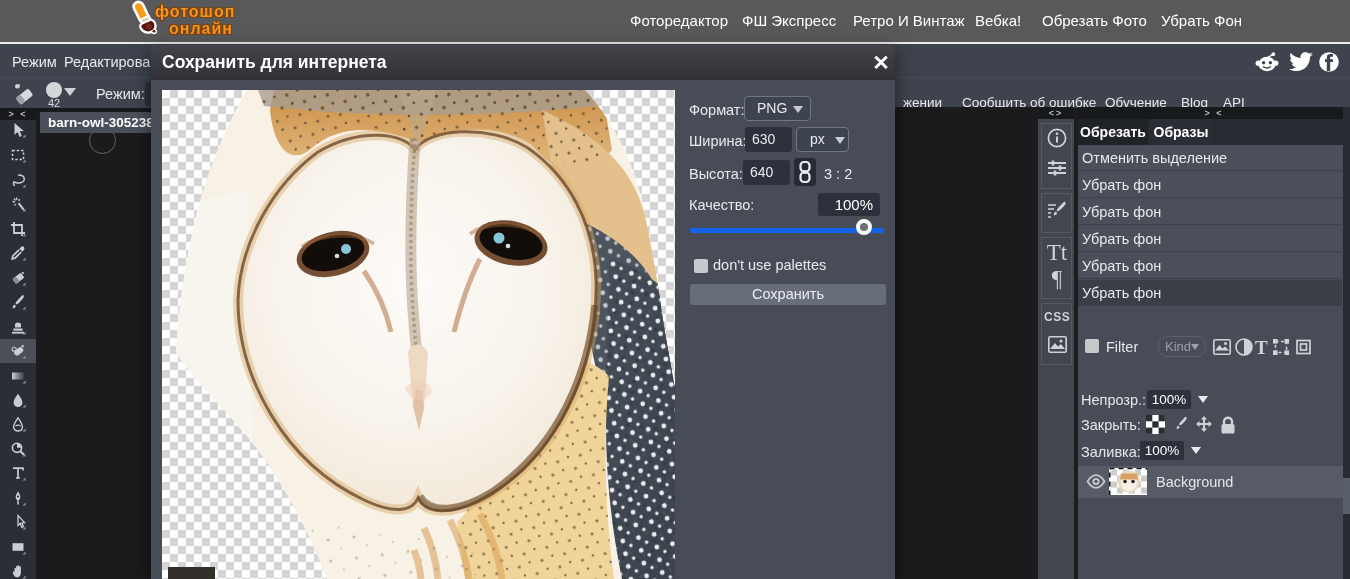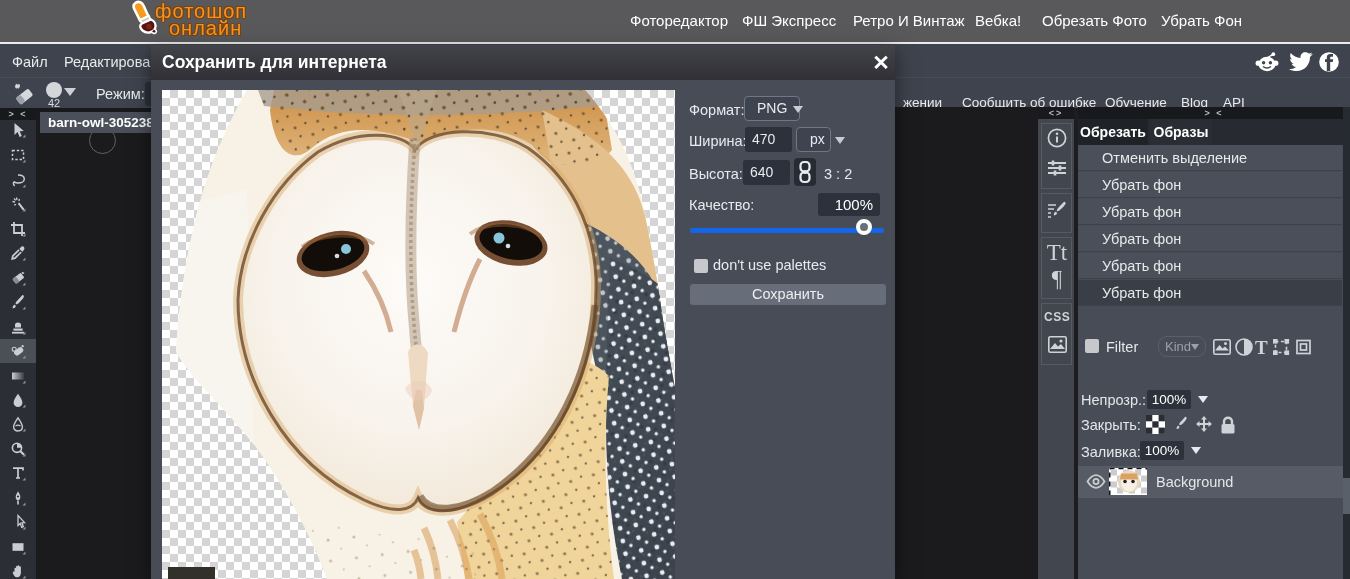--- a/index.html
+++ b/index.html
@@ -6,22 +6,22 @@
     font-family:"Liberation Sans", sans-serif; }
   .abs { position:absolute; }
   #stage { position:relative; width:1350px; height:579px; overflow:hidden; }
 
   
   #header { left:0; top:0; width:1350px; height:42px; background:#59595b; }
   #hsep { left:0; top:42px; width:1350px; height:2px; background:#ececec; }
   .hmenu { color:#fff; font-size:15px; top:12px; }
   #btn-main { left:486px; top:4px; width:126px; height:31px; background:#f0714e;
     border-radius:4px; color:#fff; font-size:15px; text-align:center; line-height:31px; }
-  #logotxt { left:155px; top:3px; width:120px; color:#f59224; font-weight:normal;
-    font-size:20px; line-height:17px; text-shadow:1px 1px 0 #7a430b,-1px 1px 0 #7a430b,1px -1px 0 #7a430b,-1px -1px 0 #7a430b; letter-spacing:1px;}
+  #logotxt { left:155px; top:3px; width:120px; color:#f59224; font-weight:bold;
+    font-size:16px; line-height:17px; text-shadow:1px 1px 0 #7a430b,-1px 1px 0 #7a430b,1px -1px 0 #7a430b,-1px -1px 0 #7a430b; letter-spacing:1px;}
 
   
   #menubar { left:0; top:44px; width:1350px; height:64px; background:#3e434d; }
   #optline { left:0; top:77px; width:1350px; height:1px; background:#474c55; }
   .mitem { color:#e9eaec; font-size:14.5px; top:10px; }
   .ritem { color:#e9eaec; font-size:13.5px; top:10px;margin-top:40px; }
 
   
   #toolbar { left:0; top:108px; width:36px; height:471px; background:#2b2e34; }
   .handle { background:#17191d; color:#b9bcc2; font-size:9px; font-weight:bold;
@@ -51,23 +51,23 @@
   #dlg-x { left:719px; top:7px; width:22px; height:22px; color:#fff; font-size:21px;
     font-weight:bold; line-height:22px; text-align:center; }
   #imgarea { left:11px; top:45px; width:513px; height:489px; overflow:hidden; }
   .dlab { color:#e8eaef; font-size:14.5px; }
   .dbox { background:#2c313b; border-radius:3px; color:#e8eaef; font-size:14px;
     line-height:25px; padding-left:7px; }
   .darr { position:absolute; width:0; height:0; border-left:5.5px solid transparent;
     border-right:5.5px solid transparent; border-top:7px solid #c9ccd3; }
   .dsel { background:#3d434f; border:1px solid #707684; border-radius:4px;
     color:#e8eaef; font-size:14px; line-height:23px; padding-left:7px; }
-  #fmt-sel  { left:593px; top:51px;  width:56px; height:25px; }
+  #fmt-sel  { left:593px; top:51px;  width:67px; height:25px; }
   #w-inp    { left:594px; top:82px;  width:47px; height:25px; }
-  #px-sel   { left:645px; top:82px;  width:35px; height:25px; }
+  #px-sel   { left:645px; top:82px;  width:53px; height:25px; }
   #h-inp    { left:592px; top:115px; width:47px; height:25px; }
   #chainbtn { left:643px; top:113px; width:22px; height:28px; background:#272b34;
     border-radius:4px; }
   #q-box    { left:667px; top:148px; width:62px; height:23px; text-align:right;
     padding-right:7px; line-height:23px; color:#fff; font-size:15px; }
   #slider   { left:539px; top:183px; width:194px; height:5px; background:#1565ea;
     border-radius:2px; }
   #sl-knob  { left:705px; top:174px; width:16px; height:16px; border-radius:50%;
     background:#6a7078; border:4px solid #fdfdfd; }
   #chk      { left:543px; top:214px; width:14px; height:14px; background:#c6c8cc;
@@ -78,21 +78,21 @@
 
   
   #iconstrip { left:1038px; top:107px; width:36px; height:472px; background:#42464e; }
   #is-handle { left:1038px; top:107px; width:36px; }
   #rpanel { left:1078px; top:107px; width:272px; height:472px; background:#474c56; }
   #rp-handle { left:1078px; top:107px; width:272px; }
   #rtabs1 { left:1078px; top:119px; width:272px; height:26px; background:#272a30; }
   .rtab { position:absolute; top:0; height:100%; color:#fff; font-weight:bold;
     font-size:14px; line-height:26px; text-align:center; }
   .hrow { position:absolute; left:1078px; width:264px; height:26px; color:#e8e8ea;
-    font-size:14.5px; line-height:26px; padding-left:24px;
+    font-size:14.5px; line-height:26px; padding-left:4px;
     border-bottom:1px solid #3d414a; background:#4a4f59; }
   #rtabs2 { left:1078px; top:306px; width:272px; height:26px; background:#23262c; }
   .ltext { color:#e4e6ea; font-size:14.5px; }
   #scrollbar { left:1343px; top:107px; width:7px; height:472px; background:#262a31; }
   #scrollthumb { left:1343px; top:478px; width:7px; height:36px; background:#596069; }
   #layerrow { left:1078px; top:466px; width:265px; height:32px; background:#565b65; }
 </style></head>
 <body>
 <div id="stage">
   <div class="abs" id="header"></div>
@@ -128,21 +128,21 @@
   </div>
   <div class="abs hmenu" style="left:630px">Фоторедактор</div>
   <div class="abs hmenu" style="left:742px">ФШ Экспресс</div>
   <div class="abs hmenu" style="left:853px">Ретро И Винтаж</div>
   <div class="abs hmenu" style="left:975px">Вебка!</div>
   <div class="abs hmenu" style="left:1042px">Обрезать Фото</div>
   <div class="abs hmenu" style="left:1161px">Убрать Фон</div>
 
   <div class="abs" id="menubar"></div>
   <div class="abs" id="optline"></div>
-  <div class="abs mitem" style="left:12px; top:54px">Файл</div>
+  <div class="abs mitem" style="left:12px; top:54px">Режим</div>
   <div class="abs mitem" style="left:64px; top:54px">Редактирование</div>
   <div class="abs ritem" style="left:903px; top:55px">жении</div>
   <div class="abs ritem" style="left:962px; top:55px">Сообщить об ошибке</div>
   <div class="abs ritem" style="left:1105px; top:55px">Обучение</div>
   <div class="abs ritem" style="left:1181px; top:55px">Blog</div>
   <div class="abs ritem" style="left:1223px; top:55px">API</div>
 
   <div class="abs" style="left:11px; top:82px">
     <svg width="26" height="26" viewBox="0 0 26 26">
       <g transform="rotate(-38 13 14)">
@@ -544,21 +544,21 @@
 
   <path d="M95,400 C160,440 240,455 310,445 L315,489 L90,489 Z" fill="url(#spkS)" opacity="0.45"></path>
 
   <path d="M243,298 C252,288 264,288 270,300 C267,314 248,314 243,298 Z" fill="#ecc9b8" opacity="0.45"></path>
 </g>
 </svg>
 </div>
     <div class="abs dlab" style="left:538px; top:57px">Формат:</div>
     <div class="abs dsel" id="fmt-sel" style="padding-left:12px">PNG<span class="darr" style="left:48px; top:9px"></span></div>
     <div class="abs dlab" style="left:538px; top:88px">Ширина:</div>
-    <div class="abs dbox" id="w-inp">470</div>
+    <div class="abs dbox" id="w-inp">630</div>
     <div class="abs dsel" id="px-sel" style="padding-left:13px">px<span class="darr" style="left:38px; top:9px"></span></div>
     <div class="abs dlab" style="left:538px; top:121px">Высота:</div>
     <div class="abs dbox" id="h-inp">640</div>
     <div class="abs" id="chainbtn"><svg width="22" height="28" viewBox="0 0 22 28">
           <g fill="none" stroke="#e8eaef" stroke-width="2.2">
             <rect x="6.5" y="4" width="9" height="9.5" rx="3.5"></rect>
             <rect x="6.5" y="14.5" width="9" height="9.5" rx="3.5"></rect>
           </g>
           <circle cx="11" cy="14" r="2.1" fill="#e8eaef"></circle>
         </svg></div>

